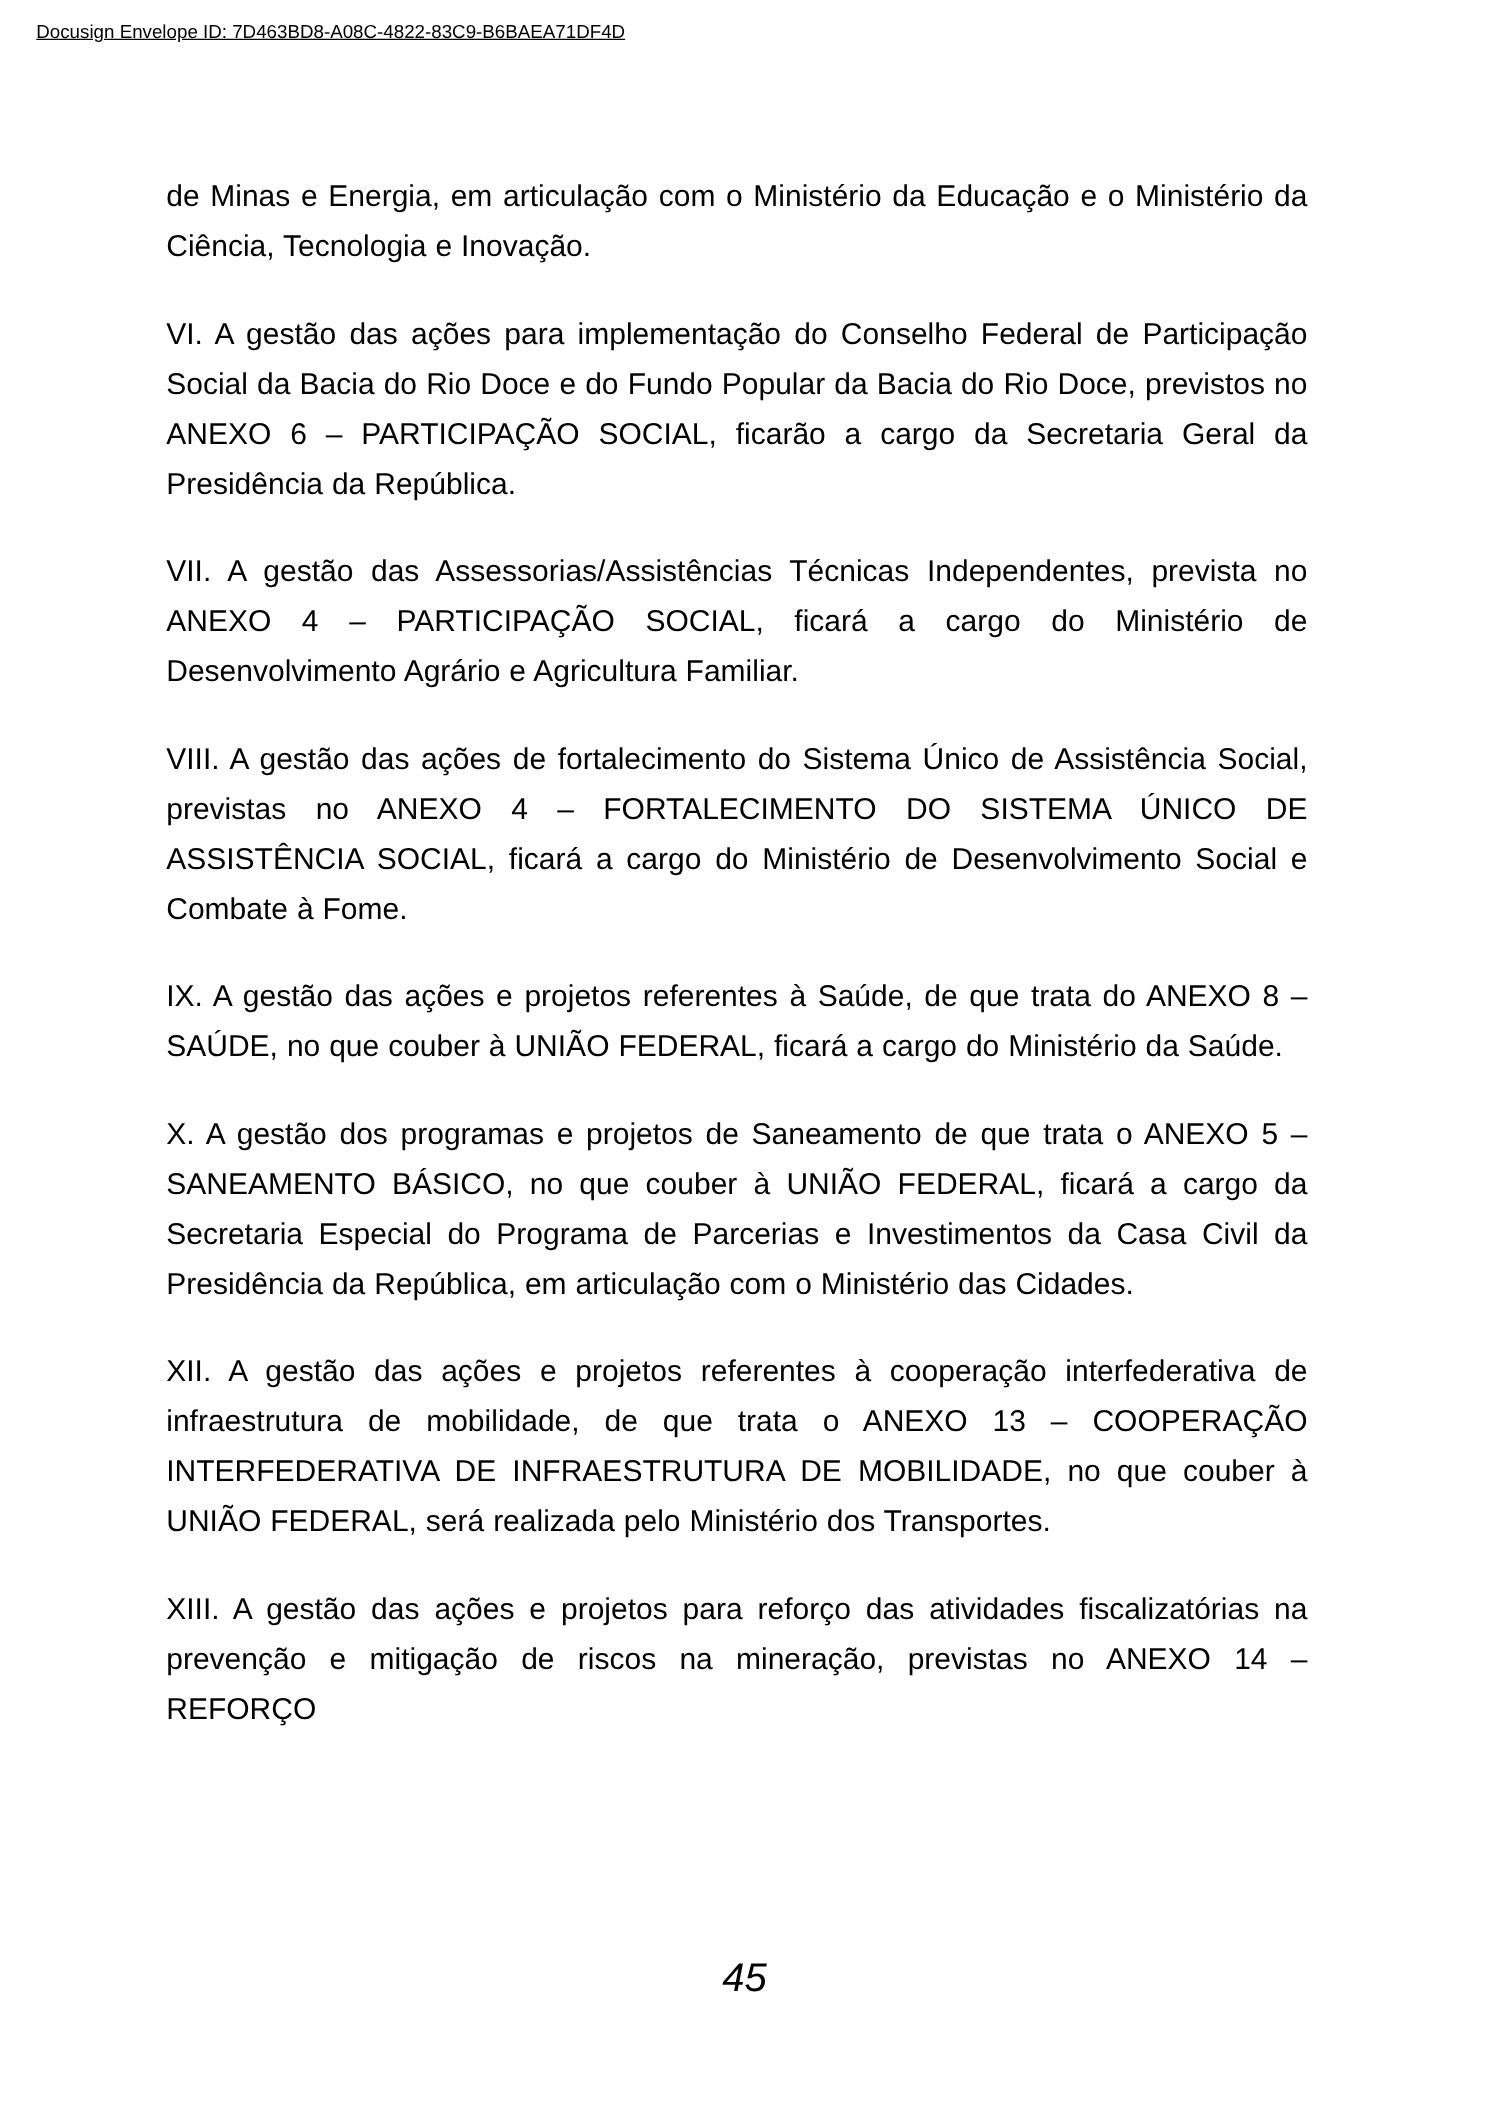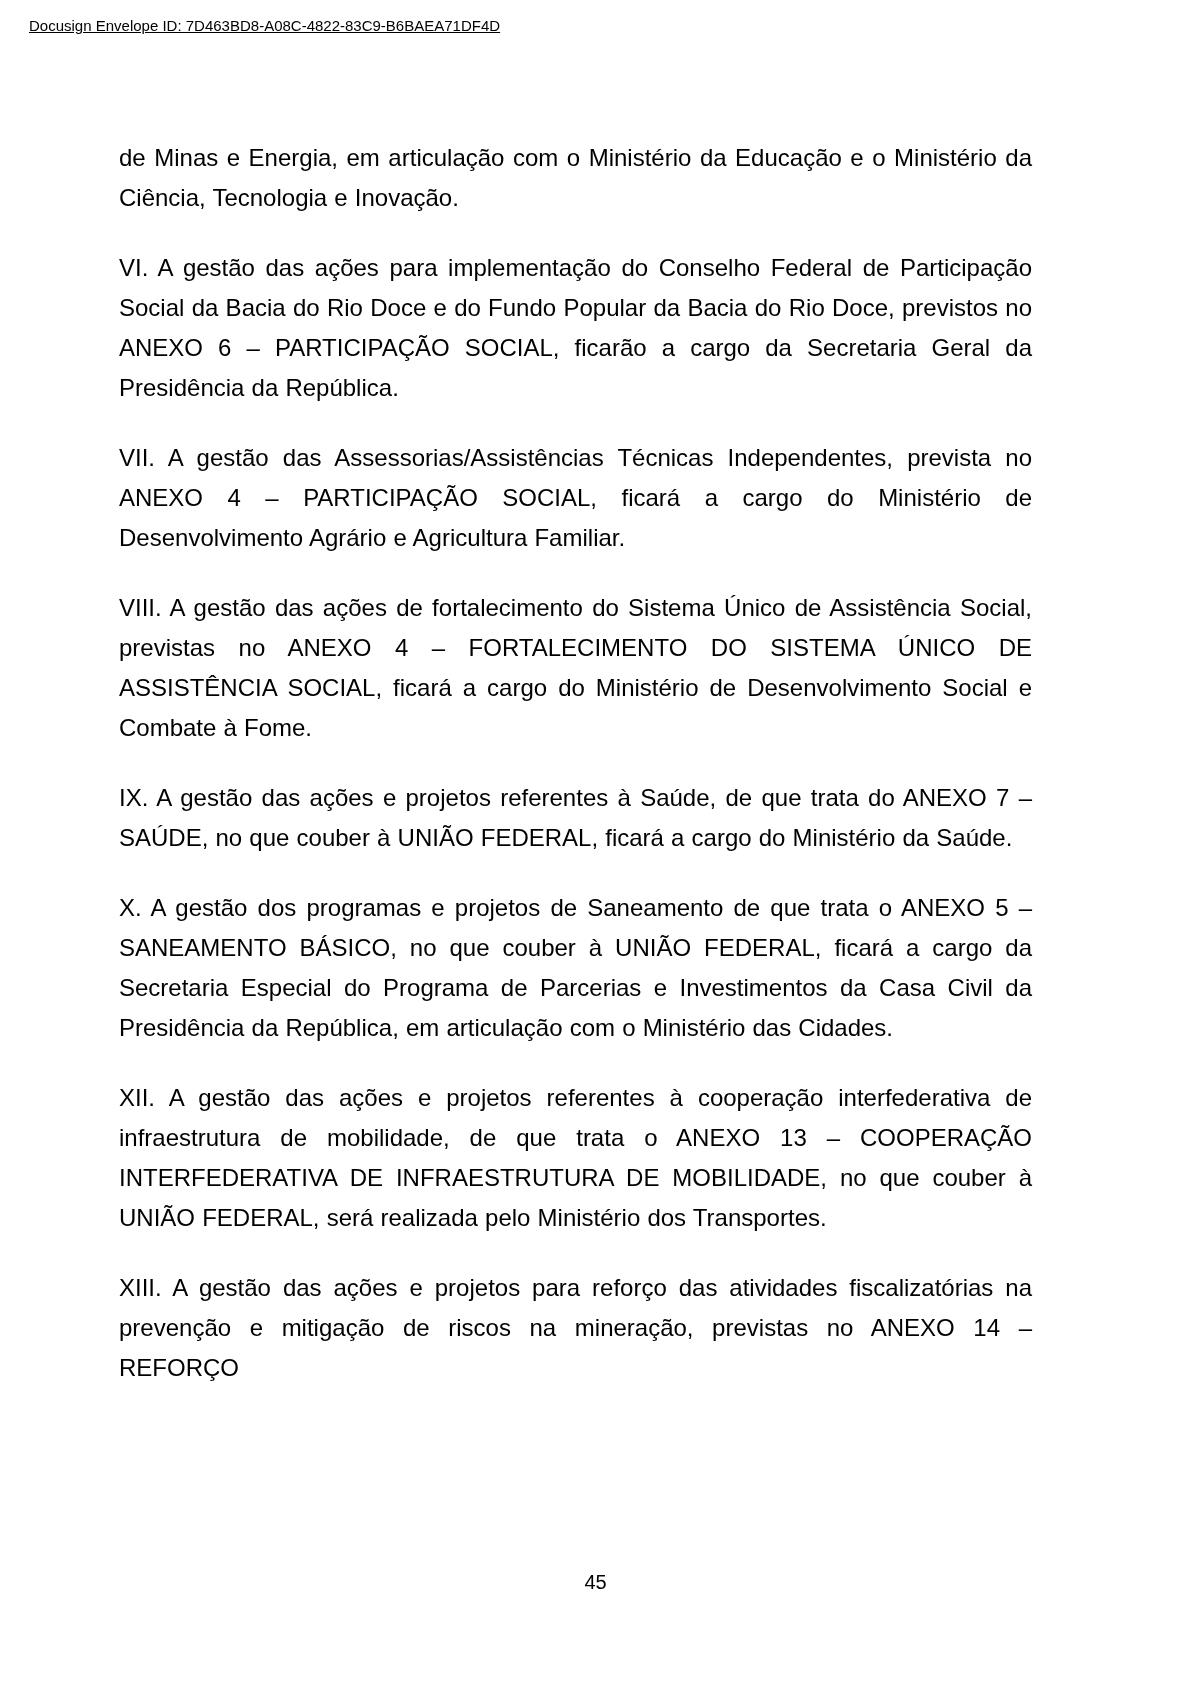--- a/index.html
+++ b/index.html
@@ -22,57 +22,58 @@
     left: 29px;
     top: 16px;
     font-size: 15px;
     line-height: 19px;
     color: #000000;
     white-space: nowrap;
     text-decoration: underline;
   }
   .content {
     position: absolute;
-    left: 119px;
+    left: 133px;
     top: 138px;
     width: 913px;
   }
   .para {
     font-size: 24px;
     line-height: 40px;
     text-align: justify;
     margin: 0 0 30px 0;
     color: #000000;
     word-spacing: 0.02em;
   }
   .para:last-child { margin-bottom: 0; }
   .page-number {
     position: absolute;
     left: 0;
     top: 1562px;
     width: 100%;
     text-align: center;
-    font-size: 20px;
+    font-size: 32px;
     line-height: 40px;
     color: #000000;
+    font-style: italic;
   }
 </style>
 </head>
 <body>
 
 <div class="page">
 
   <div class="envelope-header">Docusign Envelope ID: 7D463BD8-A08C-4822-83C9-B6BAEA71DF4D</div>
 
   <div class="content">
     <p class="para">de Minas e Energia, em articulação com o Ministério da Educação e o Ministério da Ciência, Tecnologia e Inovação.</p>
     <p class="para">VI. A gestão das ações para implementação do Conselho Federal de Participação Social da Bacia do Rio Doce e do Fundo Popular da Bacia do Rio Doce, previstos no ANEXO 6 – PARTICIPAÇÃO SOCIAL, ficarão a cargo da Secretaria Geral da Presidência da República.</p>
     <p class="para">VII. A gestão das Assessorias/Assistências Técnicas Independentes, prevista no ANEXO 4 – PARTICIPAÇÃO SOCIAL, ficará a cargo do Ministério de Desenvolvimento Agrário e Agricultura Familiar.</p>
     <p class="para">VIII. A gestão das ações de fortalecimento do Sistema Único de Assistência Social, previstas no ANEXO 4 – FORTALECIMENTO DO SISTEMA ÚNICO DE ASSISTÊNCIA SOCIAL, ficará a cargo do Ministério de Desenvolvimento Social e Combate à Fome.</p>
-    <p class="para">IX. A gestão das ações e projetos referentes à Saúde, de que trata do ANEXO 7 – SAÚDE, no que couber à UNIÃO FEDERAL, ficará a cargo do Ministério da Saúde.</p>
+    <p class="para">IX. A gestão das ações e projetos referentes à Saúde, de que trata do ANEXO 8 – SAÚDE, no que couber à UNIÃO FEDERAL, ficará a cargo do Ministério da Saúde.</p>
     <p class="para">X. A gestão dos programas e projetos de Saneamento de que trata o ANEXO 5 – SANEAMENTO BÁSICO, no que couber à UNIÃO FEDERAL, ficará a cargo da Secretaria Especial do Programa de Parcerias e Investimentos da Casa Civil da Presidência da República, em articulação com o Ministério das Cidades.</p>
     <p class="para">XII. A gestão das ações e projetos referentes à cooperação interfederativa de infraestrutura de mobilidade, de que trata o ANEXO 13 – COOPERAÇÃO INTERFEDERATIVA DE INFRAESTRUTURA DE MOBILIDADE, no que couber à UNIÃO FEDERAL, será realizada pelo Ministério dos Transportes.</p>
     <p class="para">XIII. A gestão das ações e projetos para reforço das atividades fiscalizatórias na prevenção e mitigação de riscos na mineração, previstas no ANEXO 14 – REFORÇO</p>
   </div>
 
   <div class="page-number">45</div>
 
 </div>
 
 </body></html>

